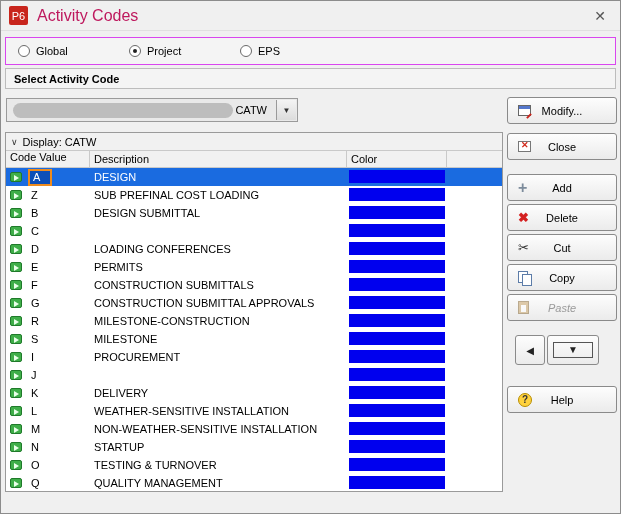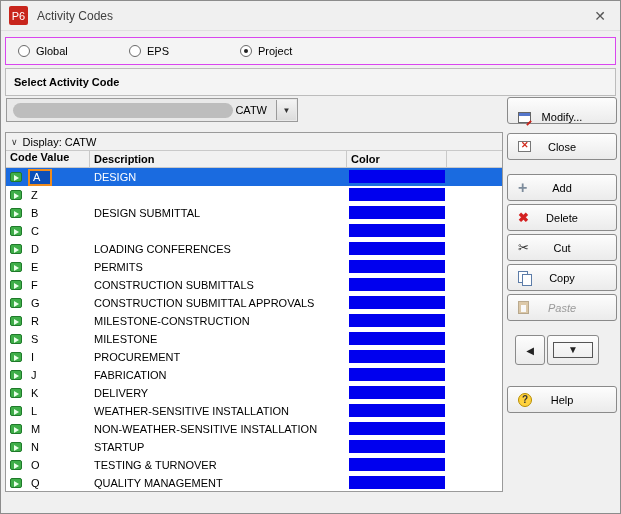--- a/index.html
+++ b/index.html
@@ -8,34 +8,34 @@
     position: relative; width: 621px; height: 514px;
     background: #f0f0f0; border: 1px solid #8c8c8c;
     font-size: 11px; color: #000; overflow: hidden;
   }
   
   .titlebar { position: absolute; top: 0; left: 0; right: 0; height: 30px;
     display: flex; align-items: center; padding: 0 8px; background: #f0f0f0;
     border-bottom: 1px solid #e0e0e0; }
   .logo { width: 19px; height: 19px; background: #c8251c; color: #fff; font-weight: normal;
     font-size: 11px; display: flex; align-items: center; justify-content: center; border-radius: 2px; }
-  .title { margin-left: 9px; font-size: 12px; color: #404040; }
+  .title { margin-left: 9px; font-size: 16px; color: #be185d; }
   .close-x { margin-left: auto; font-size: 14px; color: #555; width: 24px; text-align: center; }
 
   
   .scope-bar { position: absolute; left: 4px; right: 4px; top: 36px; height: 28px;
     border: 1px solid #d946ef; background: #f4f4f4; display: flex; align-items: center; padding-left: 12px; }
   .radio-option { display: flex; align-items: center; gap: 6px; width: 111px; }
   .radio-circle { width: 12px; height: 12px; border: 1px solid #6a6a6a; border-radius: 50%;
     background: #fff; position: relative; flex: 0 0 auto; }
   .radio-option.selected .radio-circle::after { content: ""; position: absolute; left: 3px; top: 3px;
     width: 4px; height: 4px; border-radius: 50%; background: #222; }
 
   
-  .section-bar { position: absolute; left: 4px; right: 4px; top: 67px; height: 28px;
+  .section-bar { position: absolute; left: 4px; right: 4px; top: 67px; height: 21px;
     border: 1px solid #bcbcbc; background: #f4f4f4; display: flex; align-items: center;
     padding-left: 8px; font-weight: bold; }
 
   
   .combo { position: absolute; left: 5px; top: 97px; width: 292px; height: 24px;
     border: 1px solid #9a9a9a; background: #e9e9e9; }
   .redact { position: absolute; left: 6px; top: 4px; width: 220px; height: 15px;
     background: #bdbdbd; border-radius: 8px; }
   .combo-value { position: absolute; right: 30px; top: 5px; color: #000; }
   .combo-arrow { position: absolute; right: 1px; top: 1px; bottom: 1px; width: 20px;
@@ -50,21 +50,21 @@
   .btn .ico { position: absolute; left: 10px; display: flex; align-items: center; justify-content: center; }
   .btn.disabled { color: #9a9a9a; }
 
   
   .grid { position: absolute; left: 4px; top: 131px; width: 498px; height: 360px;
     border: 1px solid #9a9a9a; background: #fff; overflow: hidden; }
   .display-bar { height: 18px; background: #f1f1f1; border-bottom: 1px solid #c9c9c9;
     display: flex; align-items: center; gap: 5px; padding-left: 5px; }
   .chev { font-size: 9px; color: #333; }
   .header-row { height: 17px; display: flex; background: #f1f1f1; border-bottom: 1px solid #c9c9c9; }
-  .hcell { border-right: 1px solid #c9c9c9; display: flex; align-items: center; padding: 0 4px; overflow: hidden; font-weight: bold; }
+  .hcell { border-right: 1px solid #c9c9c9; display: flex; align-items: center; padding: 0 4px; overflow: hidden; }
   .hcell.code { width: 84px; }
   .hcell.desc { width: 257px; }
   .hcell.color { width: 100px; }
   .hcell.fill { flex: 1; border-right: none; }
   .funnel { margin-left: auto; margin-right: 2px; width: 0; height: 0;
     border-left: 4px solid transparent; border-right: 4px solid transparent; border-top: 5px solid #8a8a8a; }
 
   .rows { position: relative; }
   .row { height: 18px; position: relative; background: #fff; }
   .row.selected { background: #1a6be0; color: #fff; }
@@ -110,41 +110,41 @@
     <div class="logo">P6</div>
     <div class="title">Activity Codes</div>
     <div class="close-x">✕</div>
   </div>
 
   <div class="scope-bar">
     <div class="radio-option">
       <span class="radio-circle"></span>
       <span>Global</span>
     </div>
+    <div class="radio-option selected">
+      <span class="radio-circle"></span>
+      <span>Project</span>
+    </div>
     <div class="radio-option">
       <span class="radio-circle"></span>
       <span>EPS</span>
-    </div>
-    <div class="radio-option selected">
-      <span class="radio-circle"></span>
-      <span>Project</span>
     </div>
   </div>
 
   <div class="section-bar">
     <span>Select Activity Code</span>
   </div>
 
   <div class="combo">
     <span class="redact"></span>
     <span class="combo-value">CATW</span>
     <span class="combo-arrow">▼</span>
   </div>
 
-  <div class="btn" style="left:506px; top:96px;align-items:flex-end;">
+  <div class="btn" style="left:506px; top:96px;">
     <span class="ico ico-modify"></span>
     <span class="lbl">Modify...</span>
   </div>
 
   <div class="grid">
     <div class="display-bar">
       <span class="chev">∨</span>
       <span>Display: CATW</span>
     </div>
     <div class="header-row">
@@ -167,20 +167,21 @@
       <span class="code">A</span>
     </div>
     <div class="desc-cell">DESIGN</div>
     <div class="swatch" style="background: rgb(0, 0, 238);"></div>
   </div>
         <div class="row">
     <div class="code-cell">
       <span class="act-icon"></span>
       <span class="code">Z</span>
     </div>
+    <div class="desc-cell">SUB PREFINAL COST LOADING</div>
     <div class="swatch" style="background: rgb(0, 0, 238);"></div>
   </div>
         <div class="row">
     <div class="code-cell">
       <span class="act-icon"></span>
       <span class="code">B</span>
     </div>
     <div class="desc-cell">DESIGN SUBMITTAL</div>
     <div class="swatch" style="background: rgb(0, 0, 238);"></div>
   </div>
@@ -245,21 +246,20 @@
       <span class="code">I</span>
     </div>
     <div class="desc-cell">PROCUREMENT</div>
     <div class="swatch" style="background: rgb(0, 0, 238);"></div>
   </div>
         <div class="row">
     <div class="code-cell">
       <span class="act-icon"></span>
       <span class="code">J</span>
     </div>
-    <div class="desc-cell">FABRICATION</div>
     <div class="swatch" style="background: rgb(0, 0, 238);"></div>
   </div>
         <div class="row">
     <div class="code-cell">
       <span class="act-icon"></span>
       <span class="code">K</span>
     </div>
     <div class="desc-cell">DELIVERY</div>
     <div class="swatch" style="background: rgb(0, 0, 238);"></div>
   </div>

